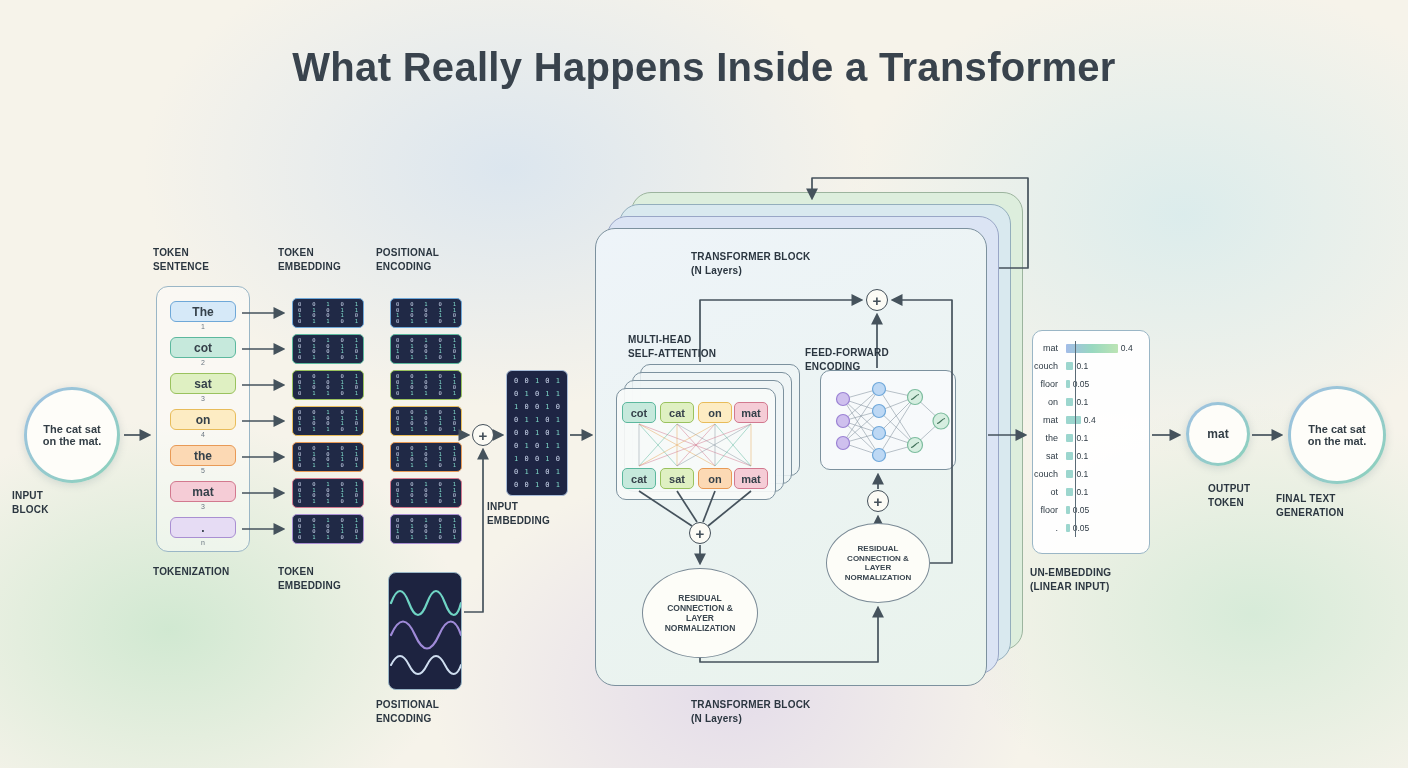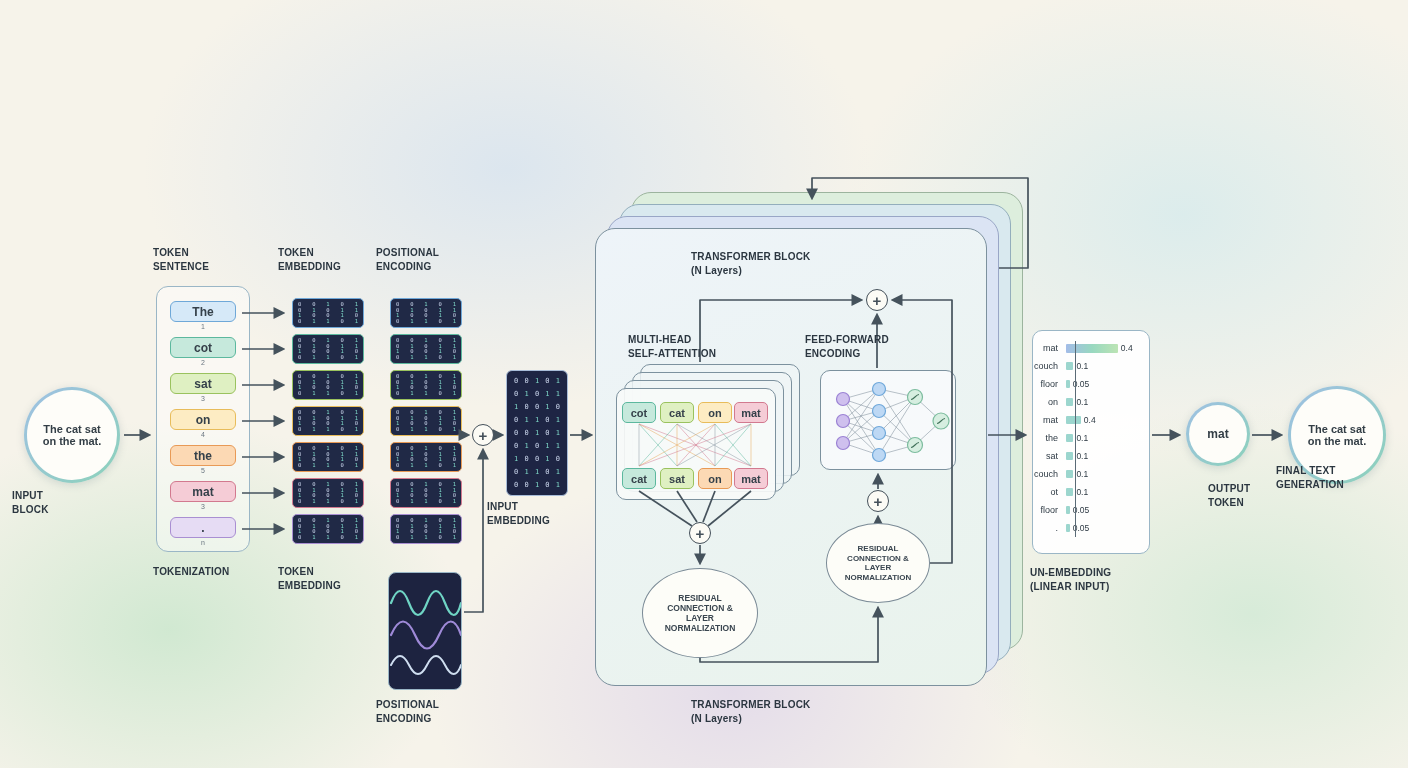--- a/index.html
+++ b/index.html
@@ -64,20 +64,21 @@
   .u-bar.hl{height:9px;background:linear-gradient(90deg,#a3bce8,#98d8c0,#bce4b4)}
   .u-val{font-size:8.5px;color:#2e3a44;margin-left:3px}
   #overlay{position:absolute;left:0;top:0;z-index:20;pointer-events:none}
 </style>
 </head>
 <body>
 
 <div class="stage">
 
   <div class="title-wrap">
+    <div class="title2">What Really Happens Inside a Transformer</div>
   </div>
 
   <div class="tblock" style="left:631px;top:192px;background:#ddeedd;border:1.3px solid #9cb49e"></div>
   <div class="tblock" style="left:619px;top:204px;background:#d9e9ef;border:1.3px solid #93aebc"></div>
   <div class="tblock" style="left:607px;top:216px;background:#dbe4f4;border:1.3px solid #99a6c6"></div>
   <div class="tblock" style="left:595px;top:228px;background:linear-gradient(155deg,#eef4f9,#e9f3ec);border:1.4px solid #7c919e"></div>
 
   <div class="circle-wrap" style="left:24px;top:387px;width:96px;height:96px">
     <div class="circle-in" style="font-size:11px">
         <div>The cat sat on the mat.</div>
@@ -657,21 +658,21 @@
 
   <div class="hdr" style="left:628px;top:333px;width:150px">
     <div>MULTI-HEAD</div>
     <div>SELF-ATTENTION</div>
   </div>
   <div class="att-card att-back" style="left:640px;top:364px"></div>
   <div class="att-card att-back" style="left:632px;top:372px"></div>
   <div class="att-card att-back" style="left:624px;top:380px"></div>
   <div class="att-card" style="left:616px;top:388px"></div>
 
-  <div class="hdr" style="left:805px;top:333px;width:150px">
+  <div class="hdr" style="left:805px;top:346px;width:150px">
     <div>FEED-FORWARD</div>
     <div>ENCODING</div>
   </div>
   <div class="ffn-box">
     <svg id="ffn-svg" width="136" height="100" viewBox="0 0 136 100">
         <line x1="22" y1="28" x2="58" y2="18" stroke="#8a98a4" stroke-width="0.7" opacity="0.85"></line>
         <line x1="22" y1="28" x2="58" y2="40" stroke="#8a98a4" stroke-width="0.7" opacity="0.85"></line>
         <line x1="22" y1="28" x2="58" y2="62" stroke="#8a98a4" stroke-width="0.7" opacity="0.85"></line>
         <line x1="22" y1="28" x2="58" y2="84" stroke="#8a98a4" stroke-width="0.7" opacity="0.85"></line>
         <line x1="22" y1="50" x2="58" y2="18" stroke="#8a98a4" stroke-width="0.7" opacity="0.85"></line>
@@ -787,21 +788,21 @@
   <div class="hdr" style="left:1208px;top:482px;width:80px">
     <div>OUTPUT</div>
     <div>TOKEN</div>
   </div>
 
   <div class="circle-wrap" style="left:1288px;top:386px;width:98px;height:98px">
     <div class="circle-in" style="font-size:11px">
         <div>The cat sat on the mat.</div>
       </div>
   </div>
-  <div class="hdr" style="left:1276px;top:464px;width:122px">
+  <div class="hdr" style="left:1276px;top:492px;width:122px">
     <div>FINAL TEXT</div>
     <div>GENERATION</div>
   </div>
 
   <svg id="overlay" width="1408" height="768" viewBox="0 0 1408 768">
     <defs>
       <marker id="ah" viewBox="0 0 10 10" refX="8" refY="5" markerWidth="7" markerHeight="7" orient="auto">
         <path d="M0 0 L10 5 L0 10 z" fill="#45525c"></path>
       </marker>
     </defs>

